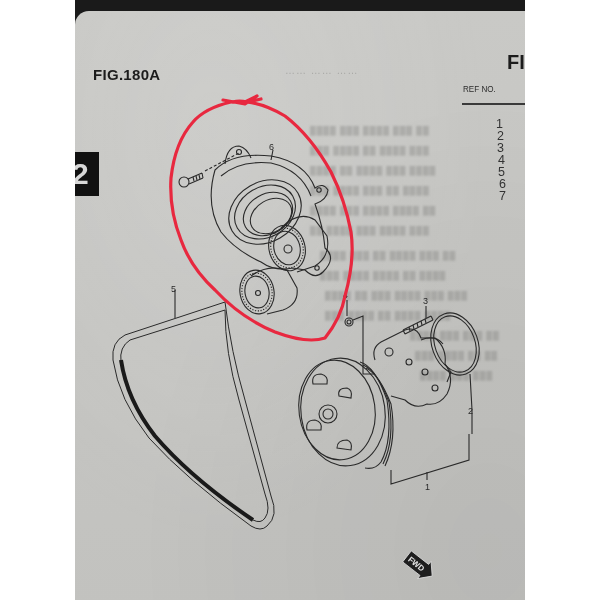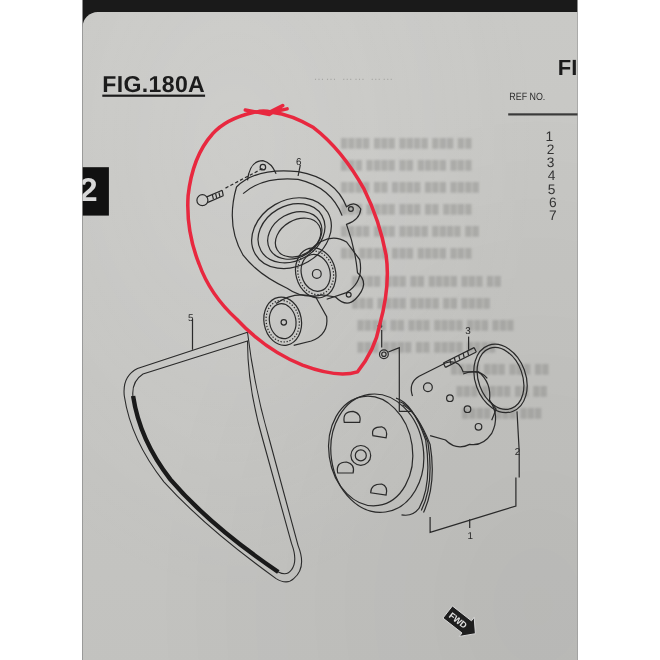--- a/index.html
+++ b/index.html
@@ -18,21 +18,21 @@
     border-top-left-radius: 14px;
   }
   .page::before {
     content: ""; position: absolute; inset: 0;
     background: radial-gradient(ellipse at 30% 20%, rgba(255,255,255,0.10), rgba(0,0,0,0) 60%),
                 radial-gradient(ellipse at 90% 90%, rgba(0,0,0,0.05), rgba(0,0,0,0) 60%);
     border-top-left-radius: 14px;
   }
   .fig-title {
     position: absolute; left: 18px; top: 55px;
-    font-size: 21px; font-weight: bold; color: #1c1c1c; letter-spacing: 0.3px; text-decoration: underline;
+    font-size: 15px; font-weight: bold; color: #1c1c1c; letter-spacing: 0.3px;
   }
   .fig-title-right {
     position: absolute; left: 432px; top: 40px;
     font-size: 20px; font-weight: bold; color: #1c1c1c;
   }
   .section-tab {
     position: absolute; left: 0; top: 141px; width: 24px; height: 44px;
     background: #111; color: #d8d8d8;
     font-size: 30px; font-weight: bold; line-height: 44px; text-align: left;
     padding-left: 0px;

